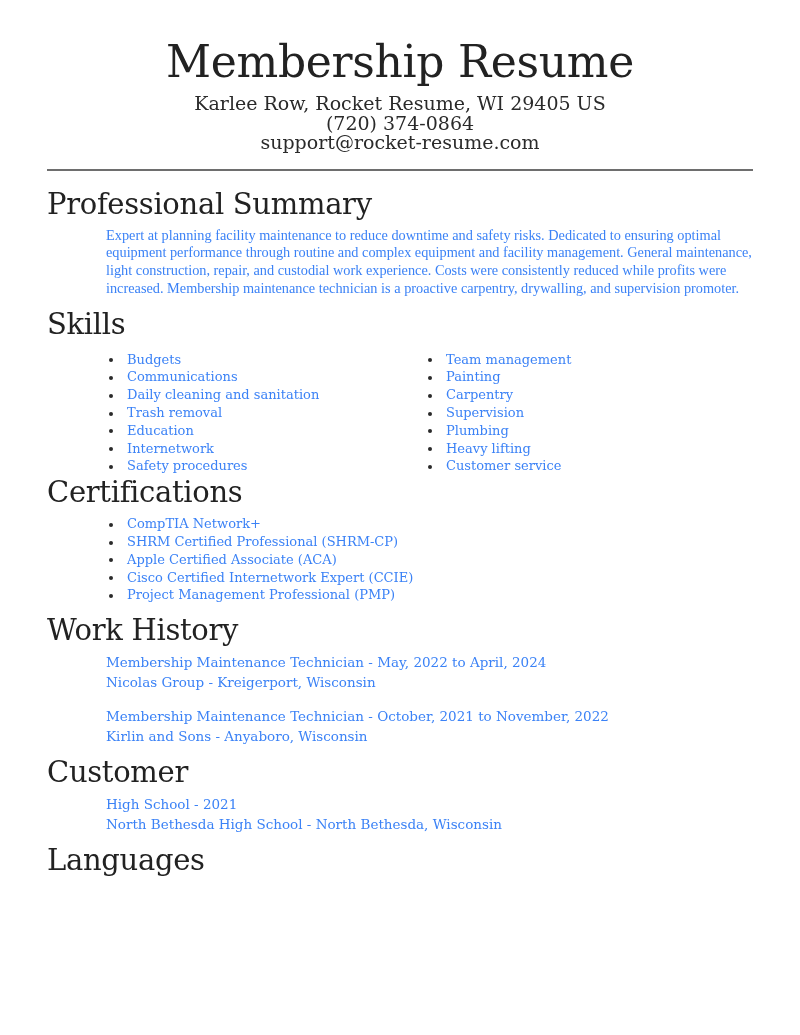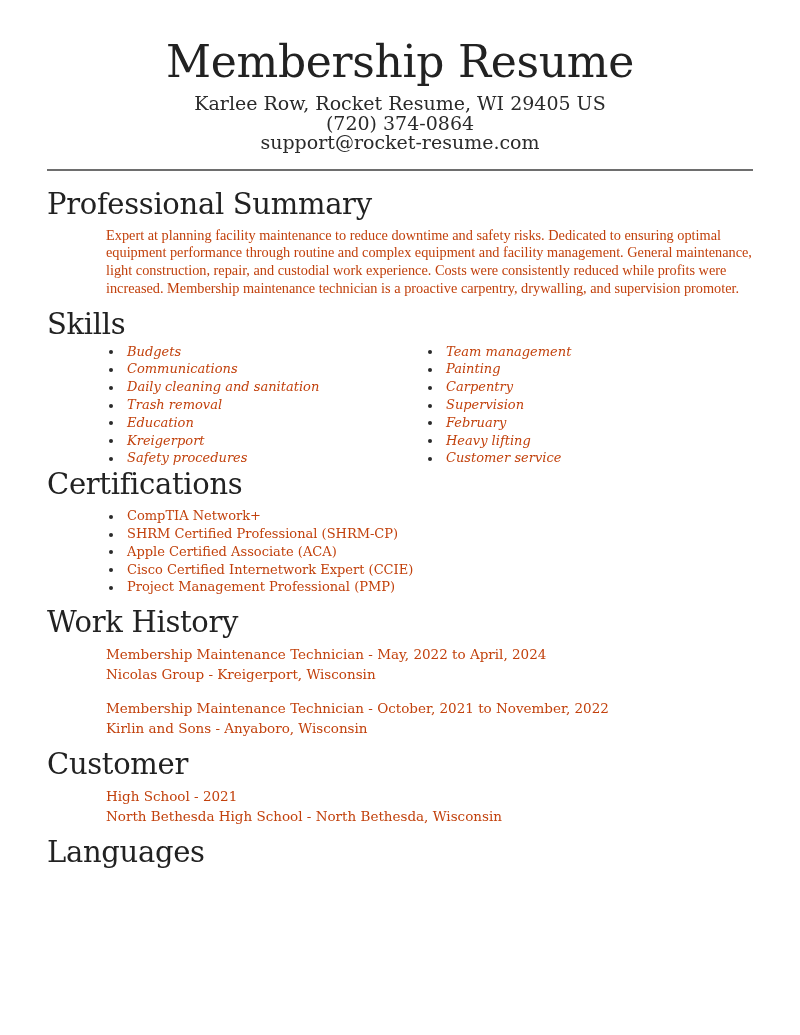--- a/index.html
+++ b/index.html
@@ -50,21 +50,21 @@
       font-weight: normal;
       margin: 0;
       line-height: 34px;
       color: #222;
       letter-spacing: -0.3px;
     }
     .section-body {
       margin-left: 59px;
       font-size: 13px;
       line-height: 17.8px;
-      color: #c2410c;
+      color: #3b82f6;
     }
     .summary-text {
       margin: 0;
       font-family: "Liberation Serif", "DejaVu Serif", serif;
       font-size: 14.3px;
       line-height: 17.8px;
       padding-right: 0;
     }
     ul.bullets {
       list-style: none;
@@ -116,36 +116,36 @@
 
   <div style="margin-top:16px;">
     <h2 class="section-title">Professional Summary</h2>
     <div class="section-body" style="margin-top:6px;">
       <p class="summary-text">Expert at planning facility maintenance to reduce downtime and safety risks. Dedicated to ensuring optimal equipment performance through routine and complex equipment and facility management. General maintenance, light construction, repair, and custodial work experience. Costs were consistently reduced while profits were increased. Membership maintenance technician is a proactive carpentry, drywalling, and supervision promoter.</p>
     </div>
   </div>
 
   <div style="margin-top:9px;">
     <h2 class="section-title">Skills</h2>
-    <div class="section-body skills-grid" style="margin-top:2px; margin-left:59px;font-style:italic;">
+    <div class="section-body skills-grid" style="margin-top:10px; margin-left:59px;">
       <ul class="bullets skills-col">
         <li>Budgets</li>
         <li>Communications</li>
         <li>Daily cleaning and sanitation</li>
         <li>Trash removal</li>
         <li>Education</li>
-        <li>Kreigerport</li>
+        <li>Internetwork</li>
         <li>Safety procedures</li>
       </ul>
       <ul class="bullets skills-col">
         <li>Team management</li>
         <li>Painting</li>
         <li>Carpentry</li>
         <li>Supervision</li>
-        <li>February</li>
+        <li>Plumbing</li>
         <li>Heavy lifting</li>
         <li>Customer service</li>
       </ul>
     </div>
   </div>
 
   <div style="">
     <h2 class="section-title">Certifications</h2>
     <div class="section-body" style="margin-top:6px;">
       <ul class="bullets">

